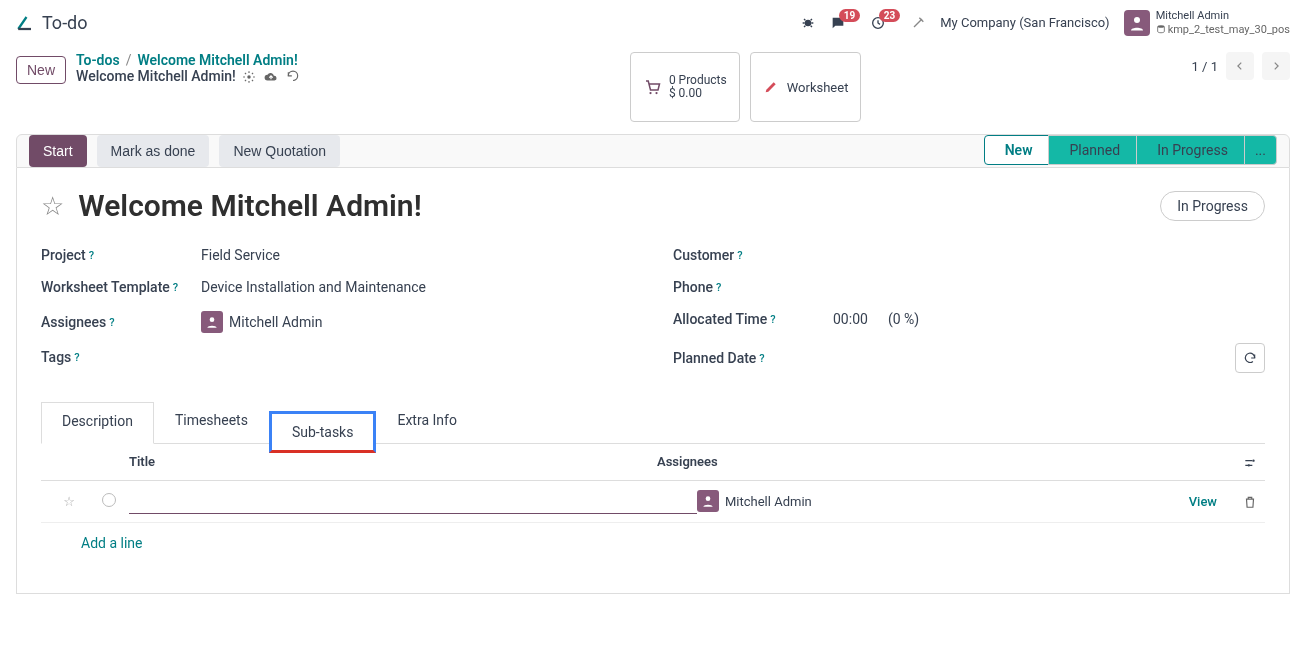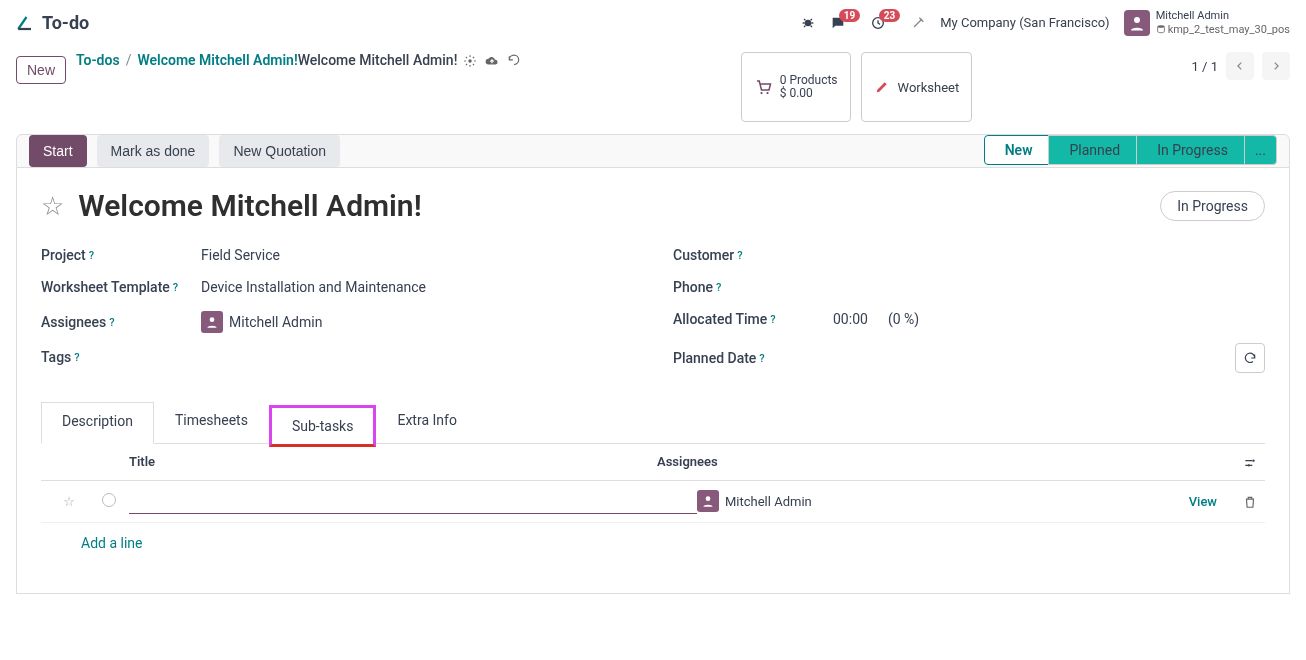--- a/index.html
+++ b/index.html
@@ -1,31 +1,31 @@
 <!DOCTYPE html>
 <html><head>
 <meta charset="utf-8">
 <style>
 * { box-sizing: border-box; margin: 0; padding: 0; }
 body { font-family: -apple-system, BlinkMacSystemFont, "Segoe UI", Roboto, sans-serif; font-size: 13px; color: #374151; background: #fff; }
 .topbar { display: flex; align-items: center; height: 46px; padding: 0 16px; border-bottom: 1px solid #fff; }
 .logo { width: 18px; height: 18px; margin-right: 8px; }
-.app-title { font-size: 18px; font-weight: 700; color: #374151; }
+.app-title { font-size: 18px; font-weight: 400; color: #374151; }
 .topbar-right { margin-left: auto; display: flex; align-items: center; gap: 14px; }
 .icon-btn { position: relative; display: inline-flex; align-items: center; cursor: pointer; color: #374151; }
 .badge { position: absolute; top: -6px; right: -14px; background: #d44c59; color: #fff; font-size: 10px; font-weight: 700; padding: 1px 5px; border-radius: 8px; }
 .company { color: #374151; font-size: 13px; }
 .avatar { width: 26px; height: 26px; background: #875a7b; border-radius: 4px; display: inline-flex; align-items: center; justify-content: center; color: #fff; font-size: 14px; }
 .user-block { display: flex; align-items: center; gap: 6px; }
 .user-text { display: flex; flex-direction: column; font-size: 11px; line-height: 1.2; }
 .user-db { color: #666; display: flex; align-items: center; gap: 2px; }
 
 .header2 { display: flex; align-items: flex-start; padding: 6px 16px 12px; }
 .new-btn { border: 1px solid #714b67; color: #714b67; background: #fff; padding: 5px 10px; border-radius: 4px; font-size: 14px; font-weight: 500; cursor: pointer; margin-right: 10px; margin-top: 4px; }
-.crumbs { display: flex; flex-direction: row; }
+.crumbs { display: flex; flex-direction: column; }
 .crumbs-top { display: flex; align-items: center; gap: 6px; font-size: 14px; }
 .crumb-link { color: #017e84; font-weight: 600; cursor: pointer; }
 .crumb-sep { color: #888; }
 .crumb-title { font-size: 14px; font-weight: 500; color: #374151; }
 .crumb-icons { display: inline-flex; gap: 8px; margin-left: 6px; color: #666; }
 .mid-buttons { margin-left: auto; margin-right: auto; display: flex; gap: 10px; }
 .box-btn { border: 1px solid #ccc; border-radius: 4px; padding: 21px 12px; display: flex; align-items: center; gap: 8px; background: #fff; cursor: pointer; }
 .box-btn .meta { display: flex; flex-direction: column; line-height: 1.1; font-size: 12px; }
 .pager { display: flex; align-items: center; gap: 8px; font-size: 13px; color: #374151; }
 .pager-btn { width: 28px; height: 28px; border: none; background: #f5f5f5; color: #888; cursor: pointer; border-radius: 4px; display:flex; align-items:center; justify-content:center; }
@@ -51,21 +51,21 @@
 .col { flex: 1; }
 .field-row { display: flex; align-items: center; padding: 8px 0; font-size: 14px; }
 .flabel { width: 160px; font-weight: 500; color: #374151; display: flex; align-items: center; gap: 3px; }
 .flabel .q { color: #017e84; font-size: 11px; }
 .fval { color: #374151; display: flex; align-items: center; gap: 6px; }
 .small-avatar { width: 22px; height: 22px; background: #875a7b; border-radius: 3px; display: inline-flex; align-items: center; justify-content: center; color: #fff; font-size: 12px; }
 .reload-btn { width: 30px; height: 30px; border: 1px solid #ccc; border-radius: 4px; background: #fff; display: flex; align-items: center; justify-content: center; margin-left: auto; cursor: pointer; }
 
 .tabs { display: flex; margin-top: 20px; border-bottom: 1px solid #ddd; }
 .tab { padding: 10px 20px; border: 1px solid transparent; border-bottom: none; font-size: 14px; color: #374151; cursor: pointer; background: #fff; }
-.tab.hl { border: 3px solid #d946ef; border-bottom: 3px solid #d93025; position: relative; top: 4px; }
+.tab.hl { border: 3px solid #3b82f6; border-bottom: 3px solid #d93025; position: relative; top: 10px; }
 .tab.bordered { border: 1px solid #ddd; border-bottom-color: #fff; position: relative; top: 1px; }
 
 .subtable { width: 100%; margin-top: 0; }
 .subtable .th-row { display: flex; border-bottom: 1px solid #ddd; padding: 10px 8px; font-weight: 600; color: #374151; }
 .th-star { width: 40px; }
 .th-chk { width: 40px; }
 .th-title { flex: 1; }
 .th-assign { width: 560px; }
 .th-opt { width: 40px; text-align: right; }
 .sub-row { display: flex; align-items: center; padding: 8px; border-bottom: 1px solid #eee; }

